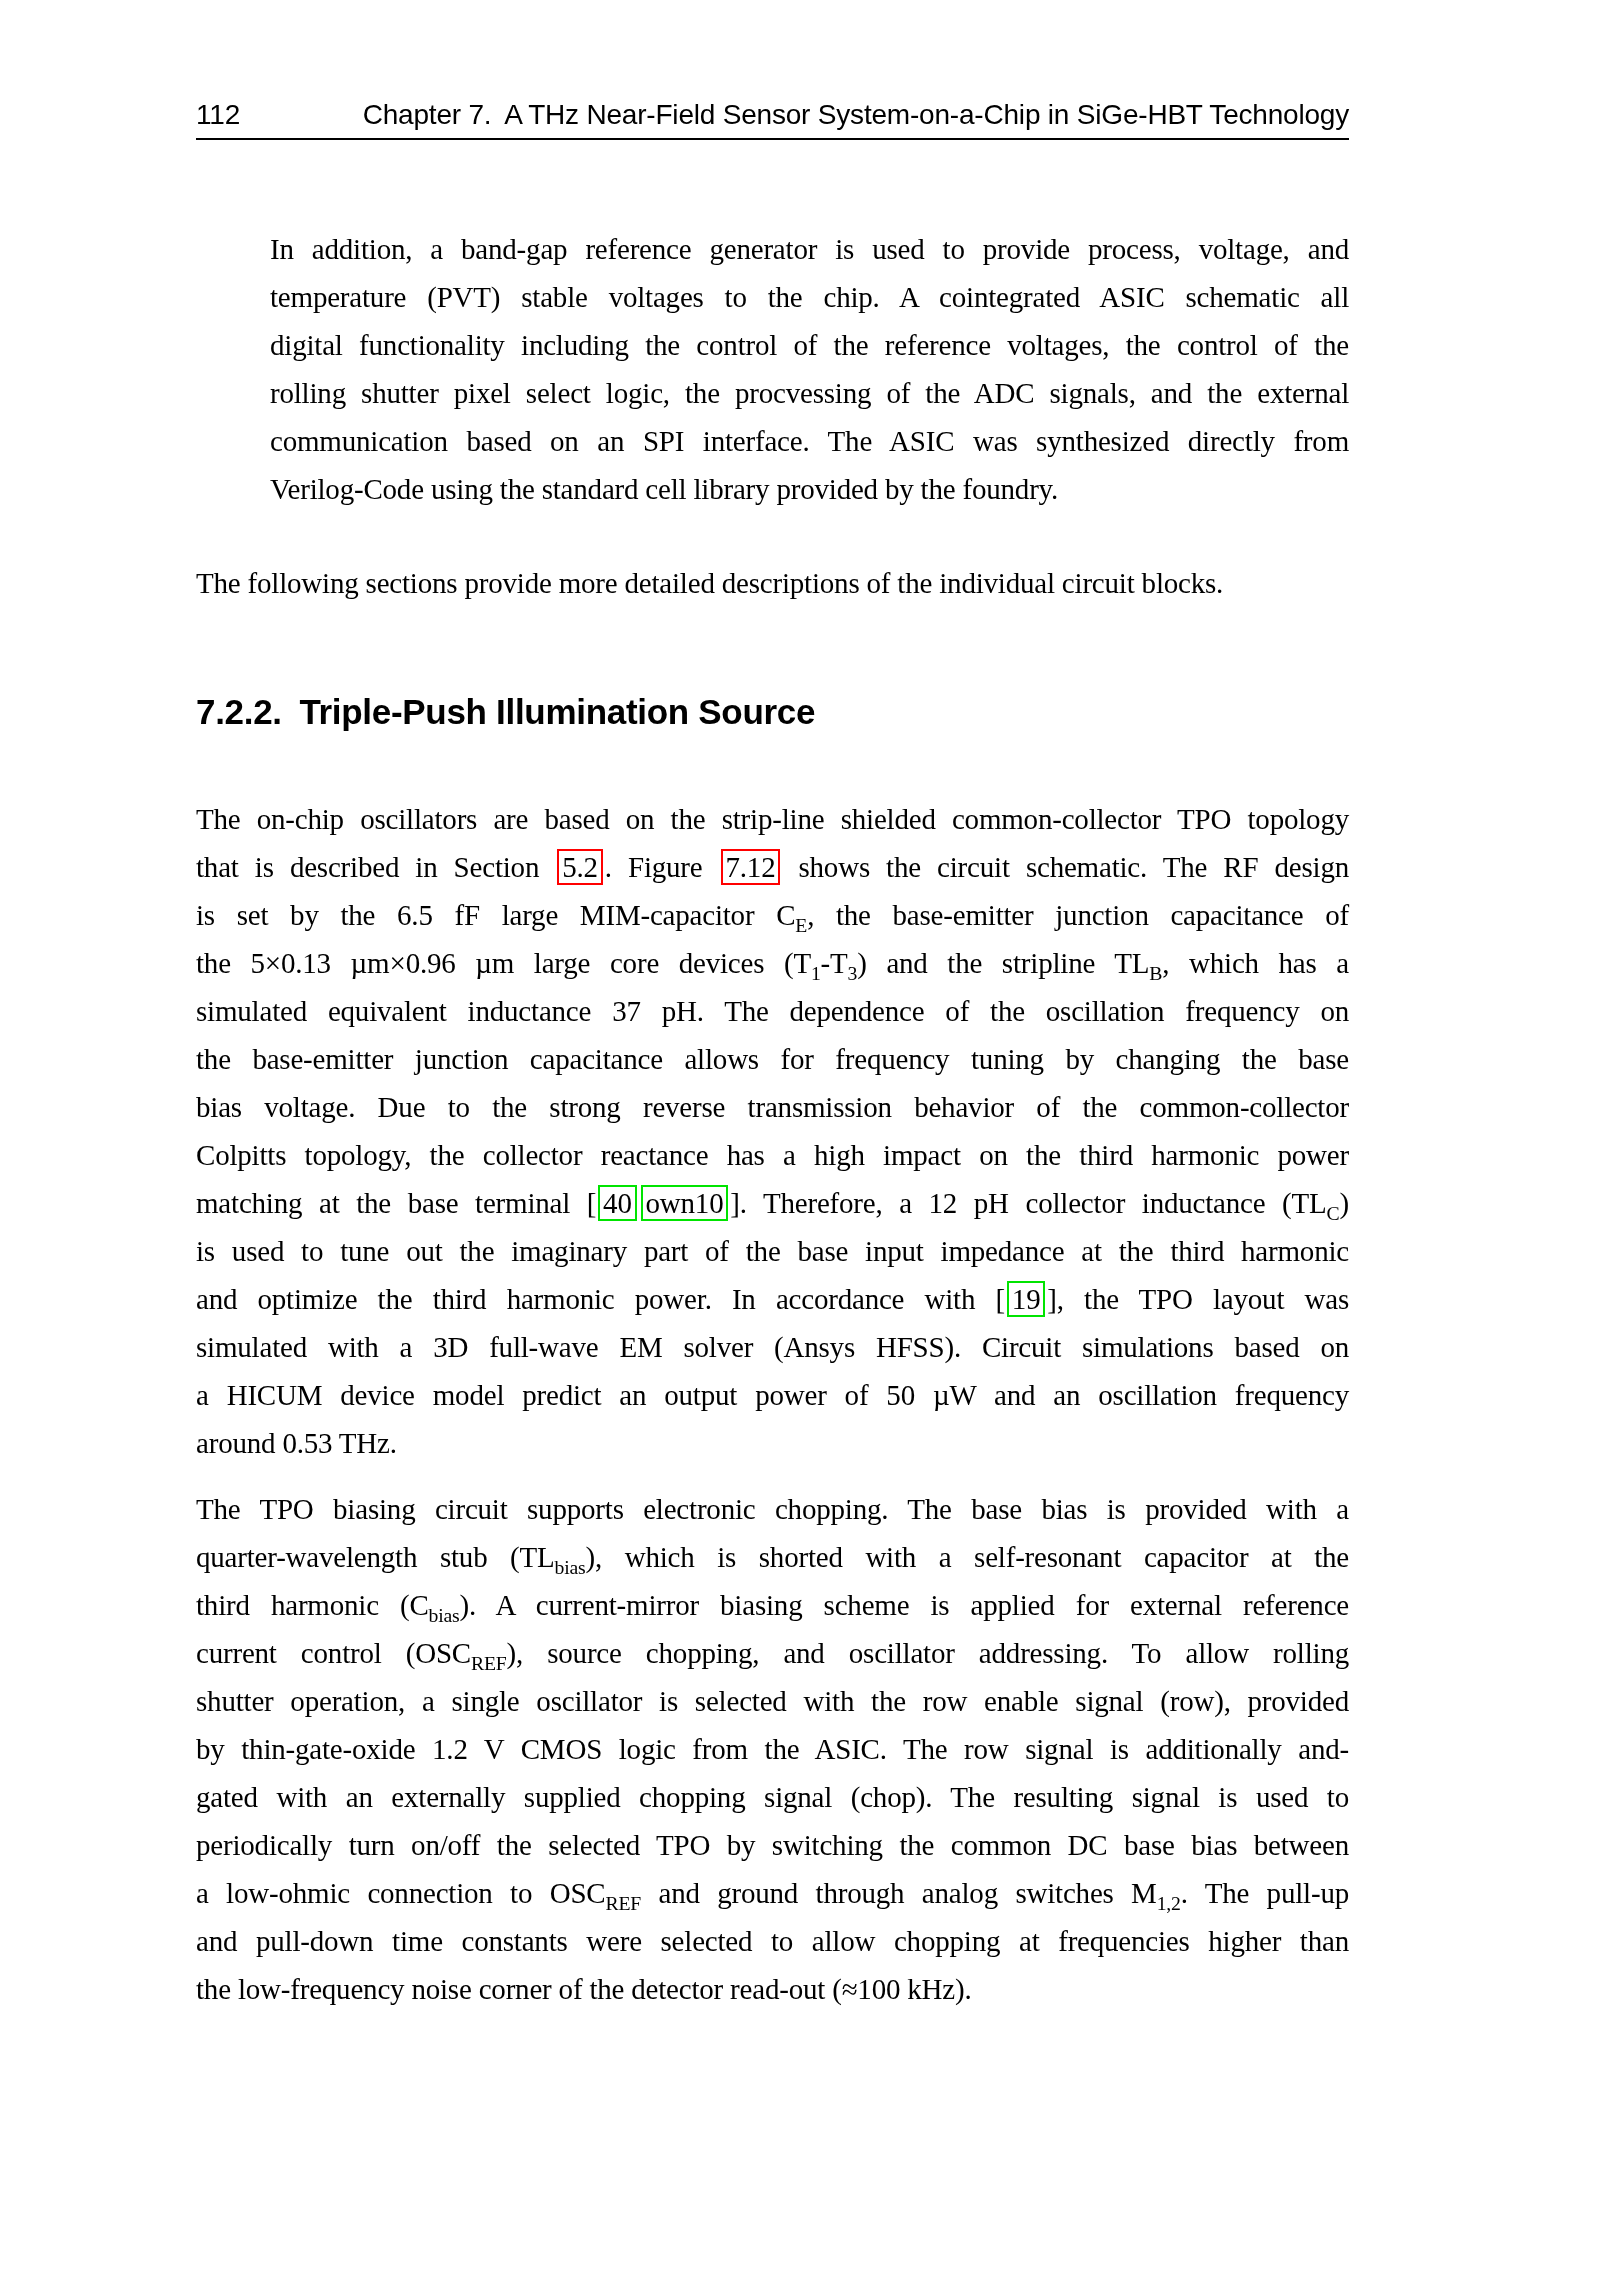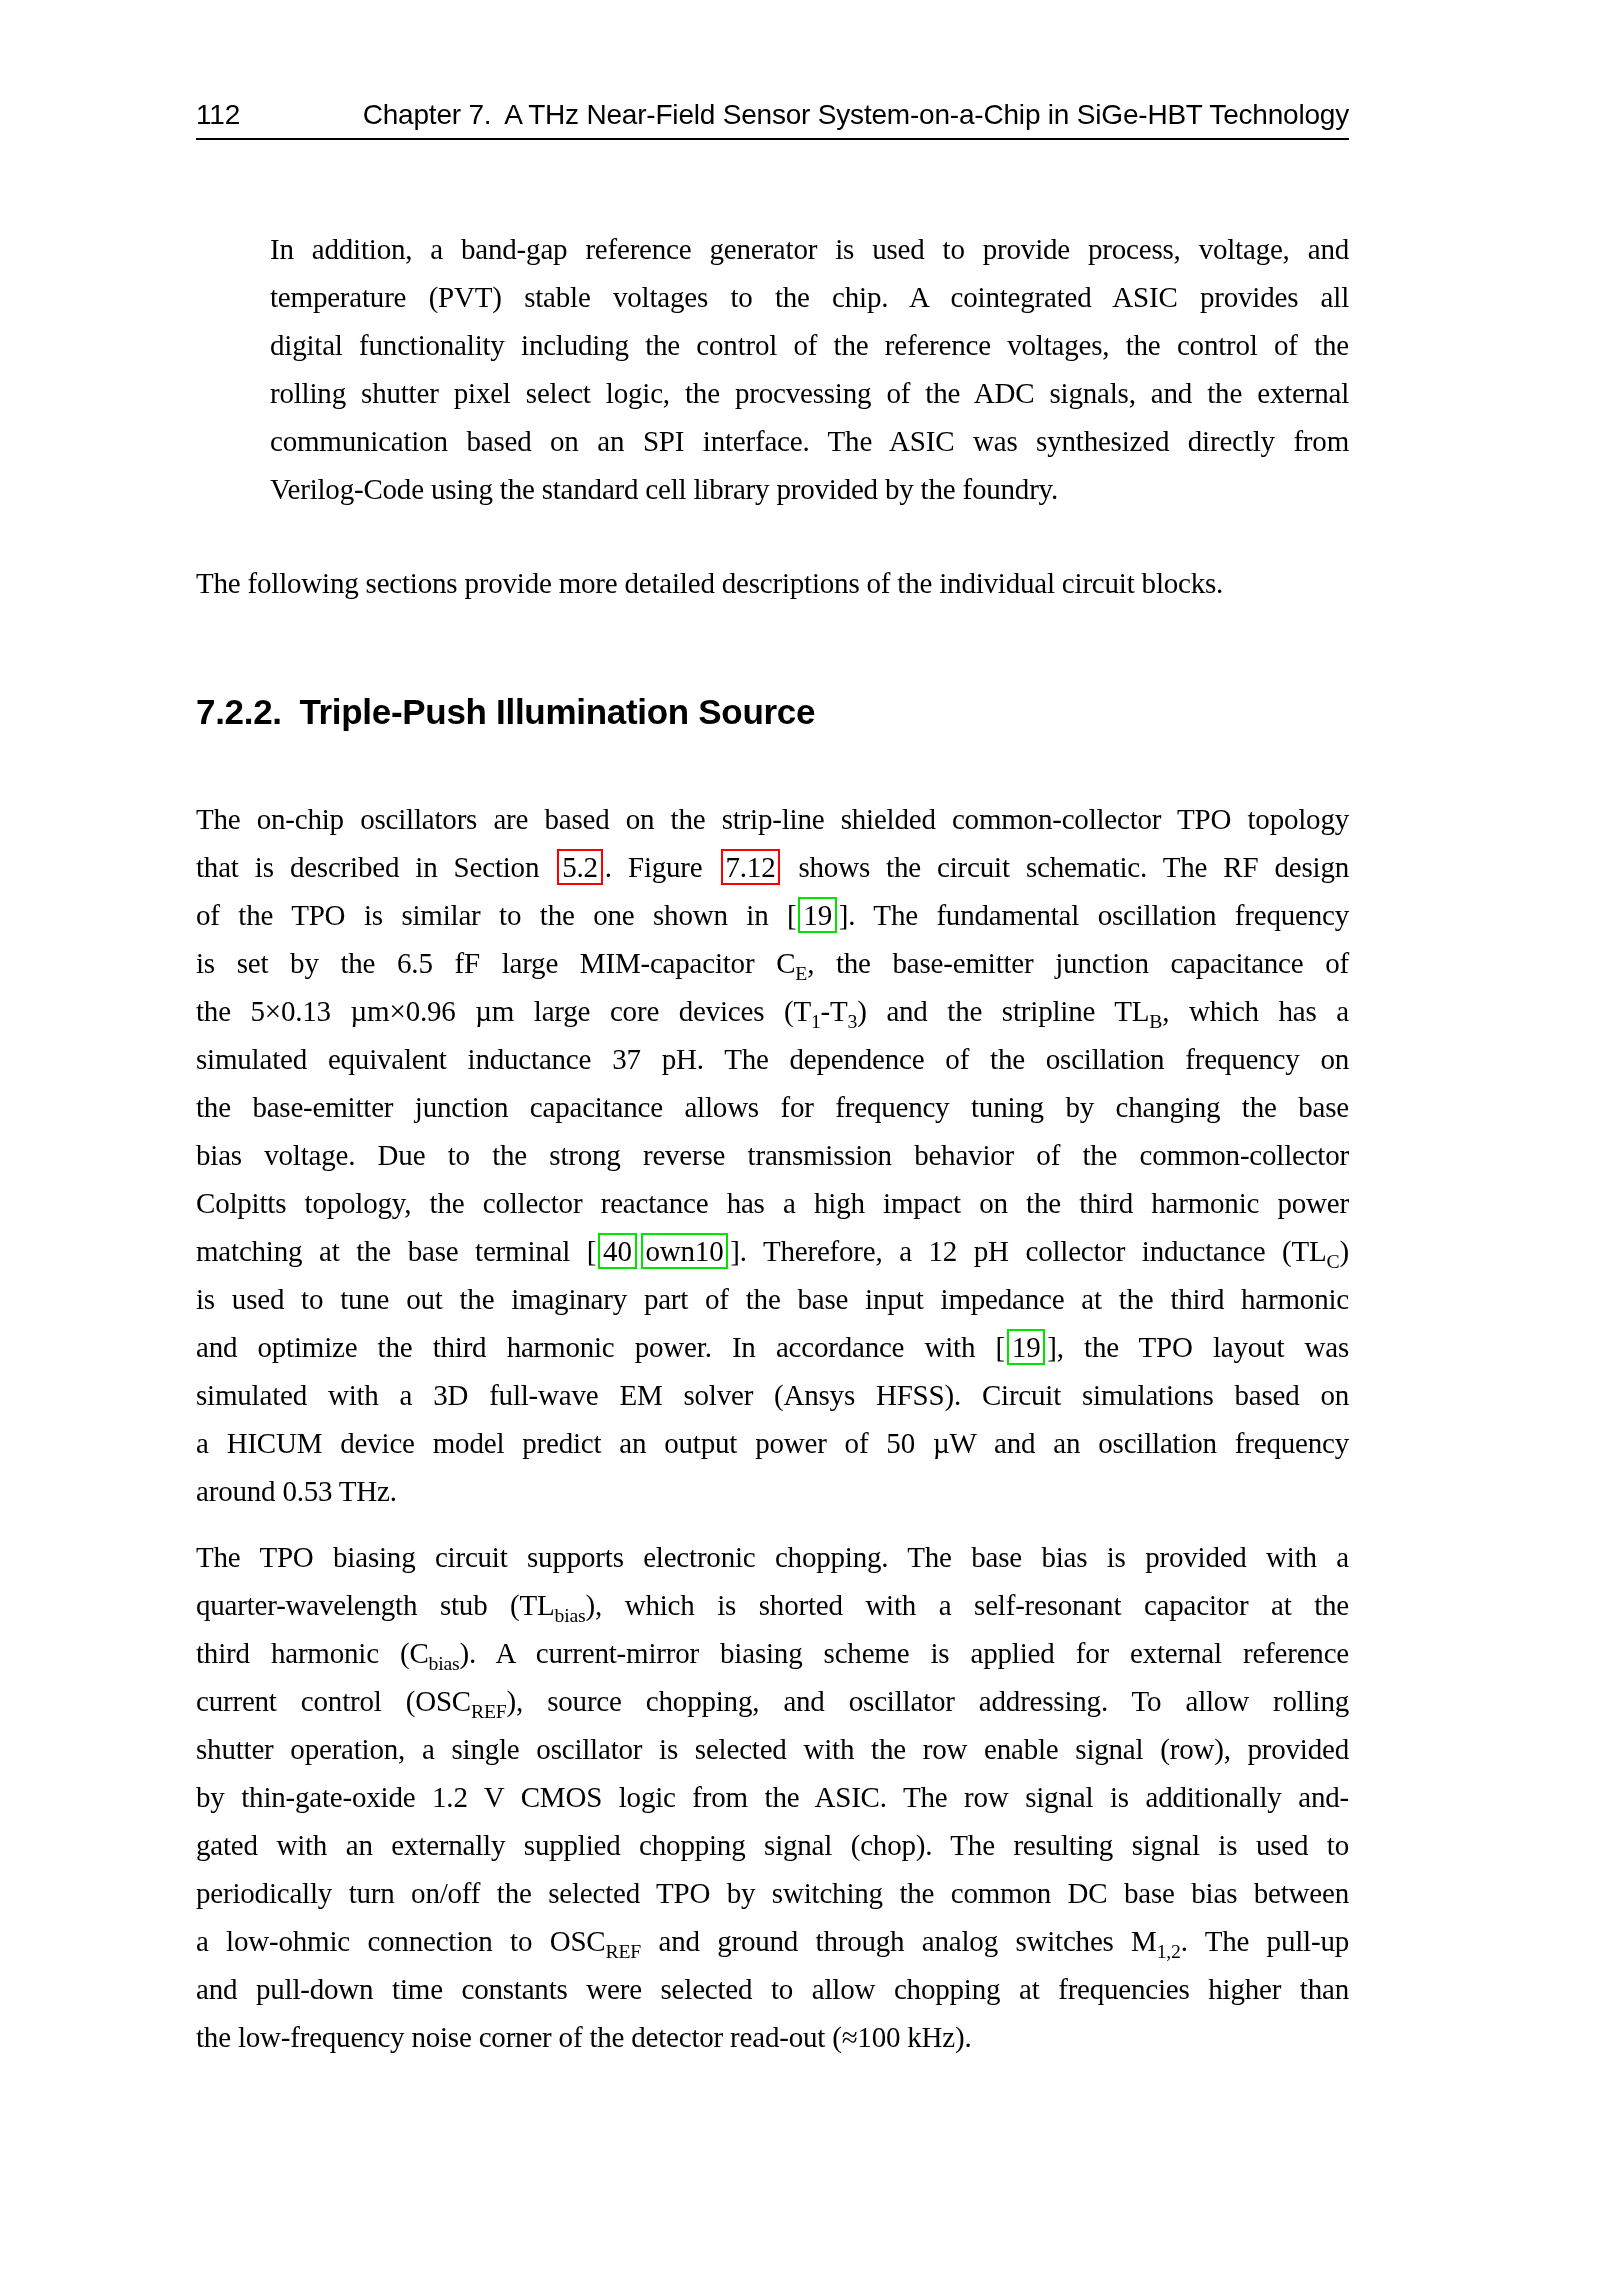--- a/index.html
+++ b/index.html
@@ -56,38 +56,37 @@
   <div class="running-header" data-name="running-header">
     <span data-name="page-number">112</span>
     <span data-name="header-title"><span data-name="header-chapter-label">Chapter 7.</span><span class="hgap" data-name="header-gap"></span><span data-name="header-title-text">A THz Near-Field Sensor System-on-a-Chip in SiGe-HBT Technology</span></span>
   </div>
 
   <div class="header-rule" data-name="header-rule"></div>
 
   <div class="content" data-name="page-body">
     <div class="para indent" data-name="paragraph-intro">
         <div class="tline" data-name="text-line">In addition, a band-gap reference generator is used to provide process, voltage, and</div>
-        <div class="tline" data-name="text-line">temperature (PVT) stable voltages to the chip. A cointegrated ASIC provides all</div>
+        <div class="tline" data-name="text-line">temperature (PVT) stable voltages to the chip. A cointegrated ASIC schematic all</div>
         <div class="tline" data-name="text-line">digital functionality including the control of the reference voltages, the control of the</div>
         <div class="tline" data-name="text-line">rolling shutter pixel select logic, the procvessing of the ADC signals, and the external</div>
         <div class="tline" data-name="text-line">communication based on an SPI interface. The ASIC was synthesized directly from</div>
         <div class="tline last" data-name="text-line">Verilog-Code using the standard cell library provided by the foundry.</div>
       </div>
     <div class="para" data-name="paragraph-transition">
         <div class="tline last" data-name="text-line">The following sections provide more detailed descriptions of the individual circuit blocks.</div>
       </div>
 
     <div class="section-heading" data-name="section-heading">
       <span data-name="section-number">7.2.2.</span><span class="heading-gap" data-name="heading-gap"></span><span data-name="section-title">Triple-Push Illumination Source</span>
     </div>
 
     <div class="para" data-name="paragraph-tpo-design">
         <div class="tline" data-name="text-line">The on-chip oscillators are based on the strip-line shielded common-collector TPO topology</div>
         <div class="tline" data-name="text-line">that is described in Section <span class="refbox link" data-name="internal-ref-link">5.2</span>. Figure <span class="refbox link" data-name="internal-ref-link">7.12</span> shows the circuit schematic. The RF design</div>
-        <div class="tline" data-name="text-line">of the TPO is similar to the one shown in [<span class="refbox cite" data-name="citation-link">19</span>]. The fundamental oscillation frequency</div>
         <div class="tline" data-name="text-line">is set by the 6.5 fF large MIM-capacitor C<sub class="subs" data-name="subscript">E</sub>, the base-emitter junction capacitance of</div>
         <div class="tline" data-name="text-line">the 5×0.13 µm×0.96 µm large core devices (T<sub class="subs" data-name="subscript">1</sub>-T<sub class="subs" data-name="subscript">3</sub>) and the stripline TL<sub class="subs" data-name="subscript">B</sub>, which has a</div>
         <div class="tline" data-name="text-line">simulated equivalent inductance 37 pH. The dependence of the oscillation frequency on</div>
         <div class="tline" data-name="text-line">the base-emitter junction capacitance allows for frequency tuning by changing the base</div>
         <div class="tline" data-name="text-line">bias voltage. Due to the strong reverse transmission behavior of the common-collector</div>
         <div class="tline" data-name="text-line">Colpitts topology, the collector reactance has a high impact on the third harmonic power</div>
         <div class="tline" data-name="text-line">matching at the base terminal [<span class="refbox cite" data-name="citation-link">40</span><span class="refbox cite" data-name="citation-link">own10</span>]. Therefore, a 12 pH collector inductance (TL<sub class="subs" data-name="subscript">C</sub>)</div>
         <div class="tline" data-name="text-line">is used to tune out the imaginary part of the base input impedance at the third harmonic</div>
         <div class="tline" data-name="text-line">and optimize the third harmonic power. In accordance with [<span class="refbox cite" data-name="citation-link">19</span>], the TPO layout was</div>
         <div class="tline" data-name="text-line">simulated with a 3D full-wave EM solver (Ansys HFSS). Circuit simulations based on</div>

